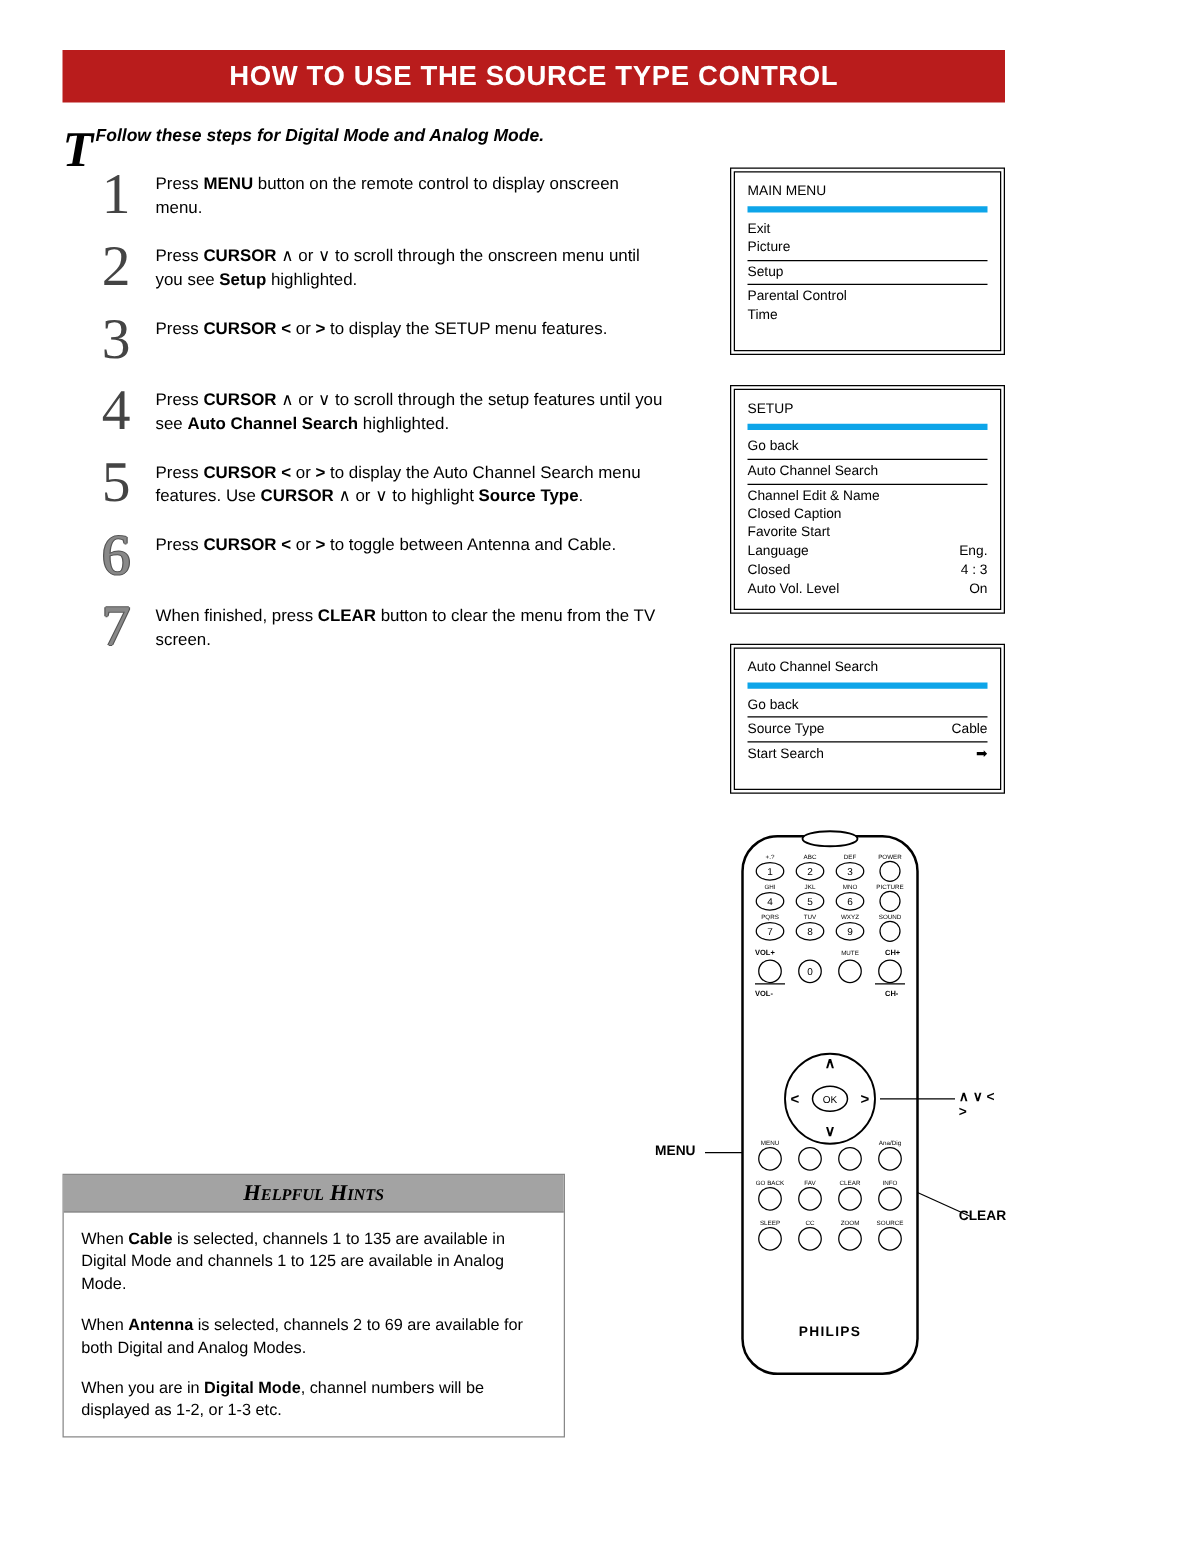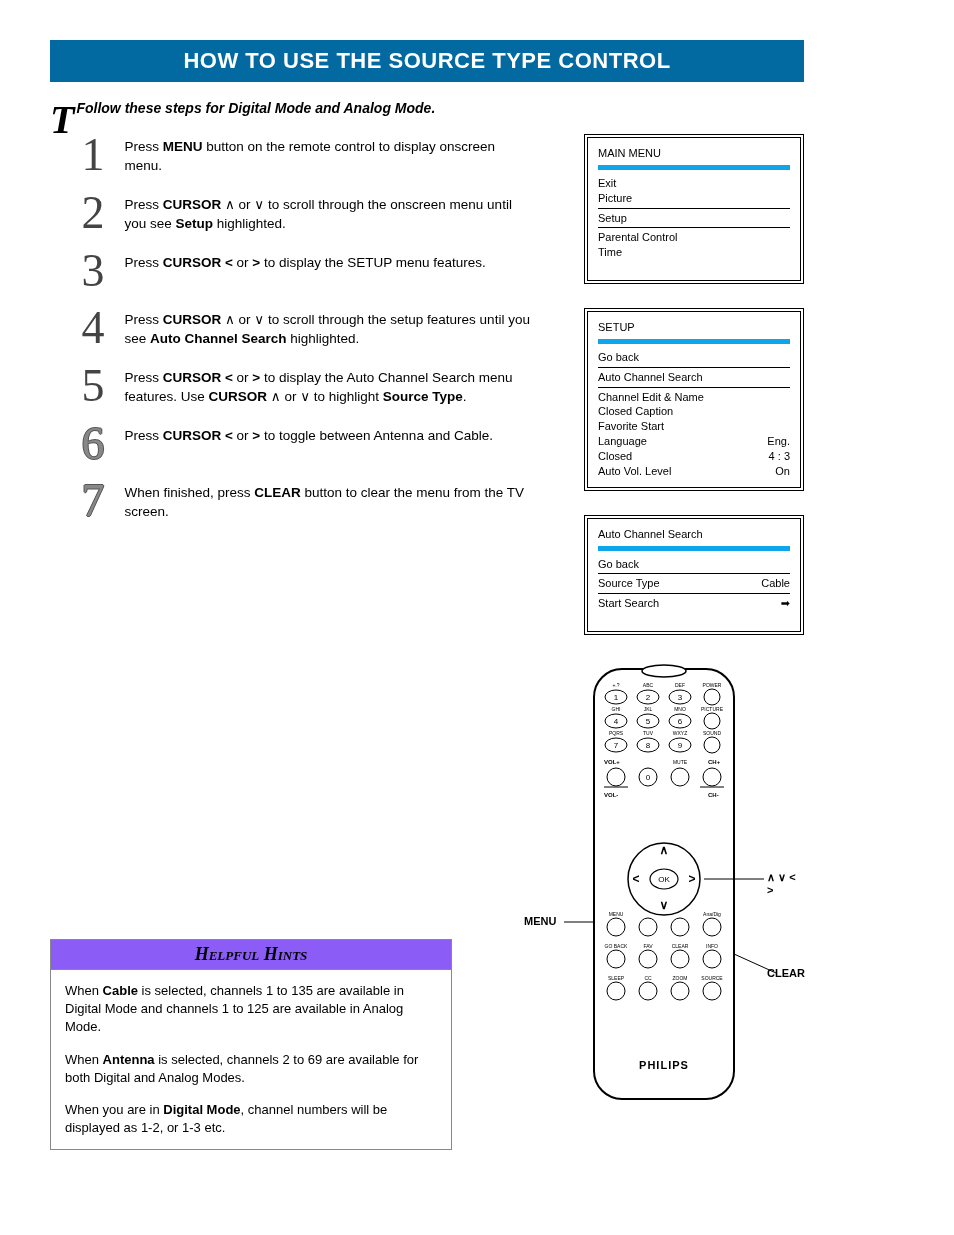--- a/index.html
+++ b/index.html
@@ -5,21 +5,21 @@
   body {
     margin: 0;
     padding: 40px 50px;
     font-family: Arial, Helvetica, sans-serif;
     font-size: 14px;
     color: #000;
     width: 854px;
     box-sizing: border-box;
   }
   .title-bar {
-    background: #0369a1;
+    background: #b91c1c;
     color: #fff;
     font-weight: bold;
     font-size: 22px;
     text-align: center;
     padding: 8px 0;
     letter-spacing: 0.5px;
     margin-bottom: 18px;
   }
   .intro {
     font-size: 14px;
@@ -93,21 +93,21 @@
     border-top: 1px solid #000;
     margin: 2px 0;
   }
   .hints-box {
     border: 1px solid #888;
     width: 400px;
     margin-top: 280px;
     font-size: 13px;
   }
   .hints-header {
-    background: #8b5cf6;
+    background: #a3a3a3;
     text-align: center;
     font-variant: small-caps;
     font-weight: bold;
     font-style: italic;
     font-family: "Times New Roman", serif;
     font-size: 18px;
     padding: 4px 0;
     border-bottom: 1px solid #888;
   }
   .hints-body {

